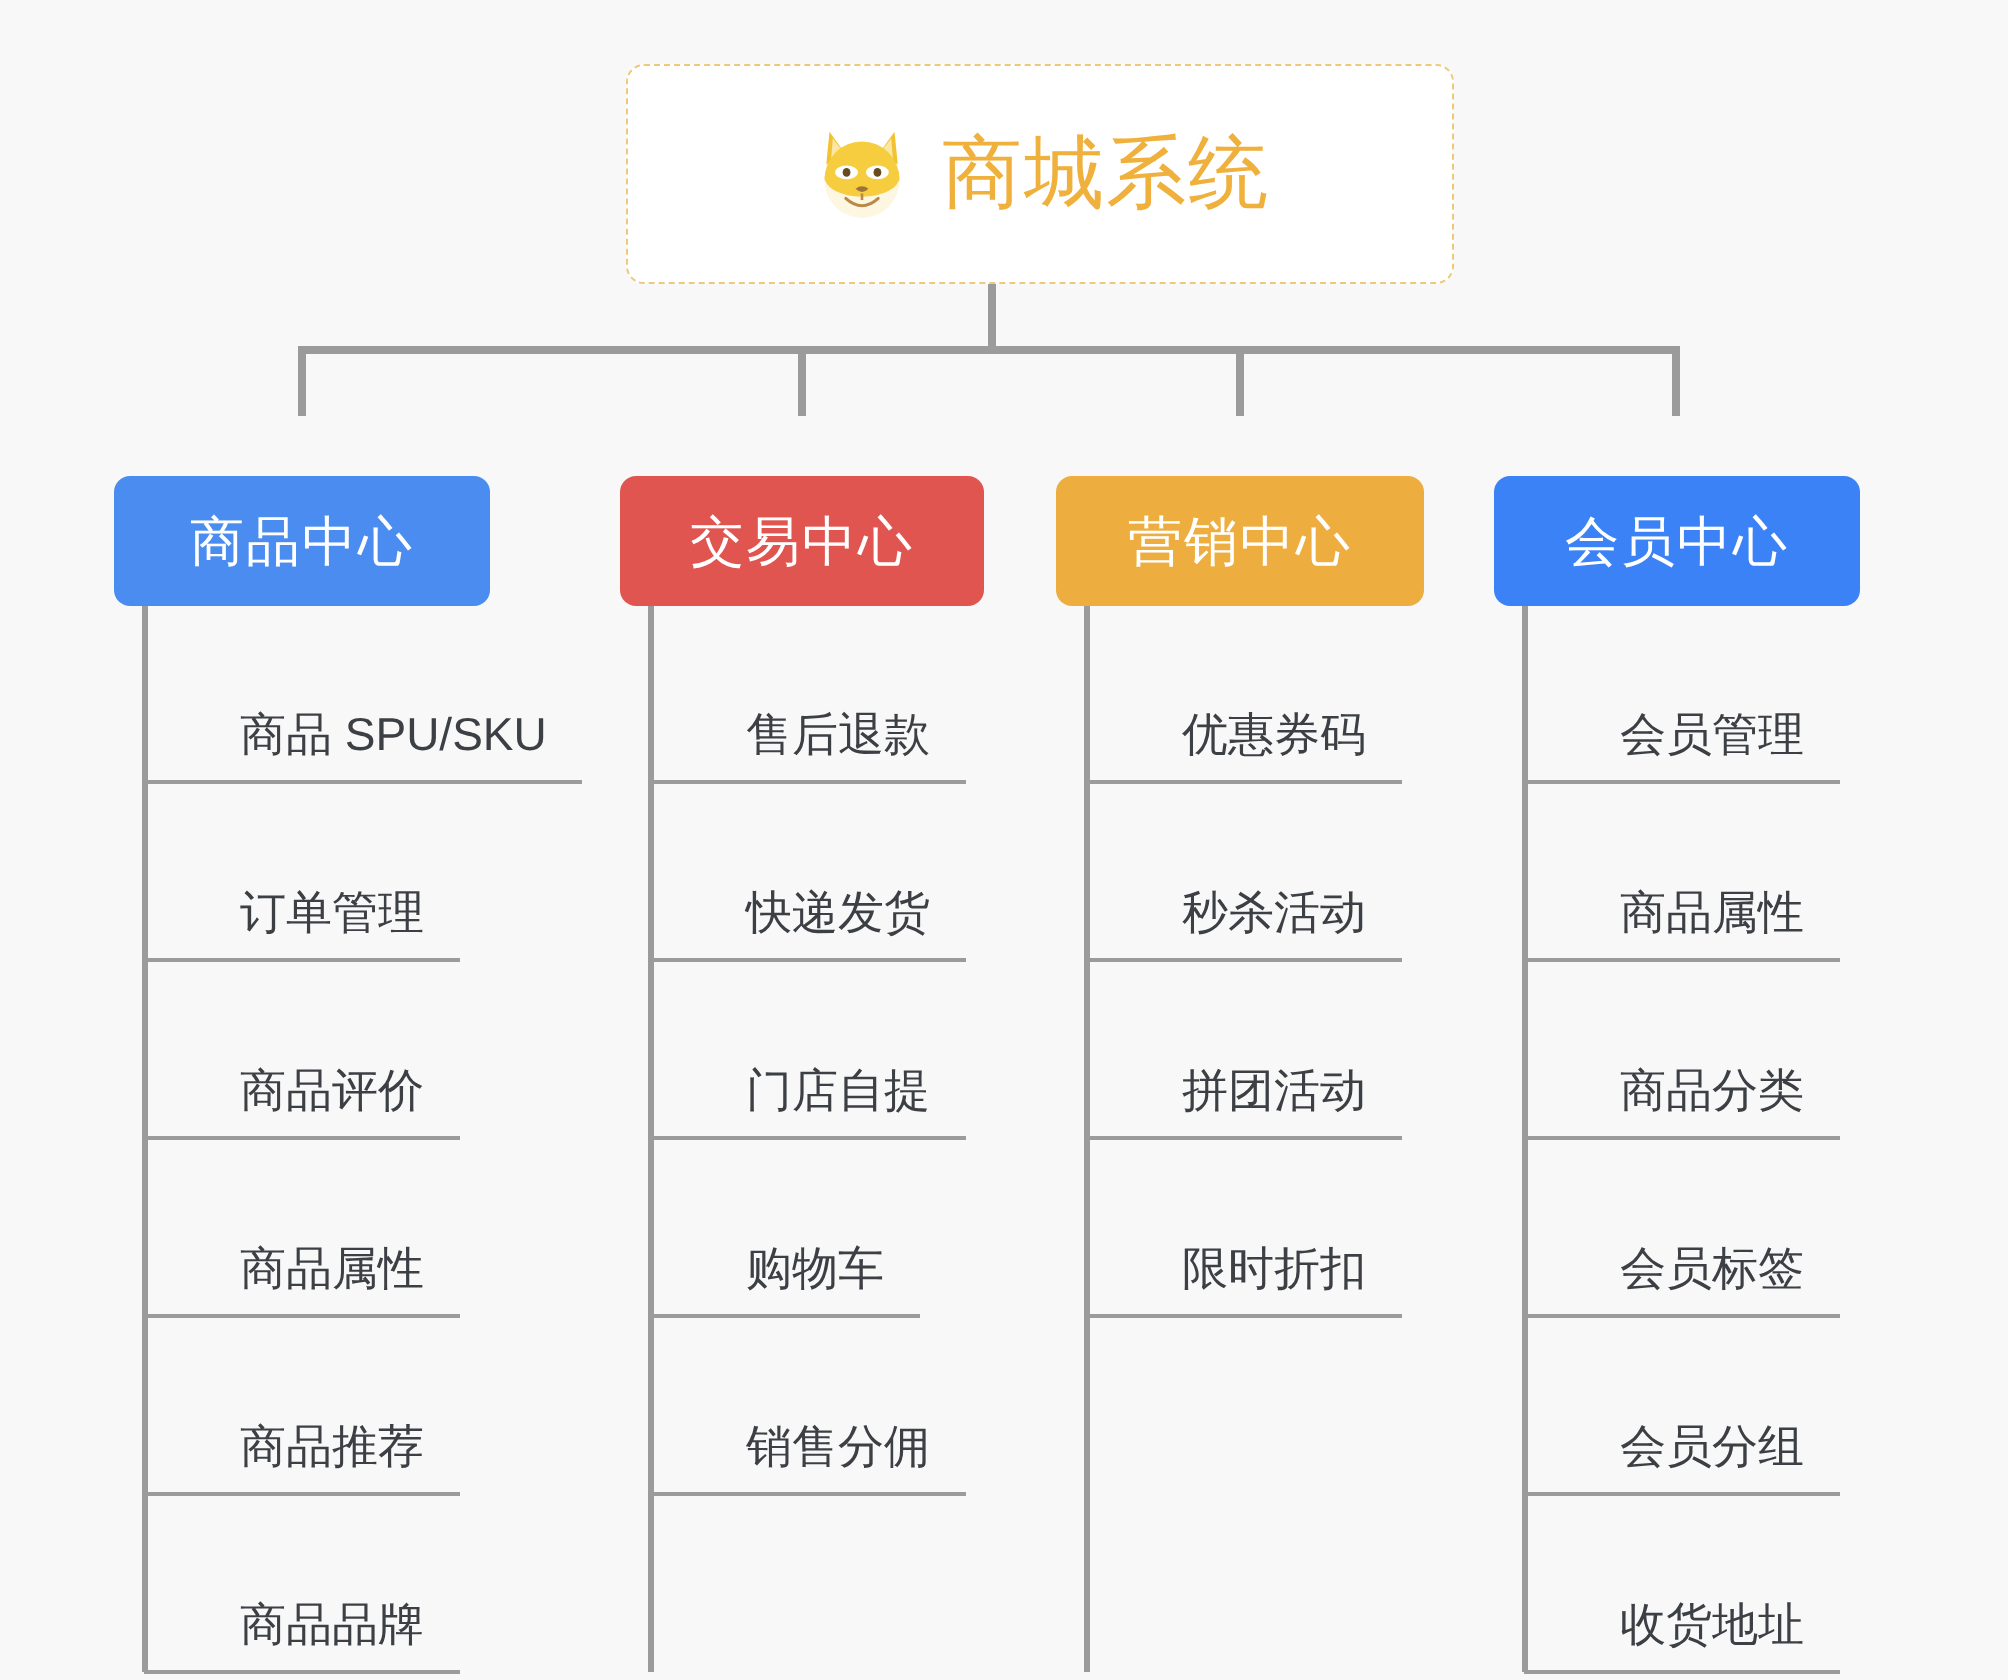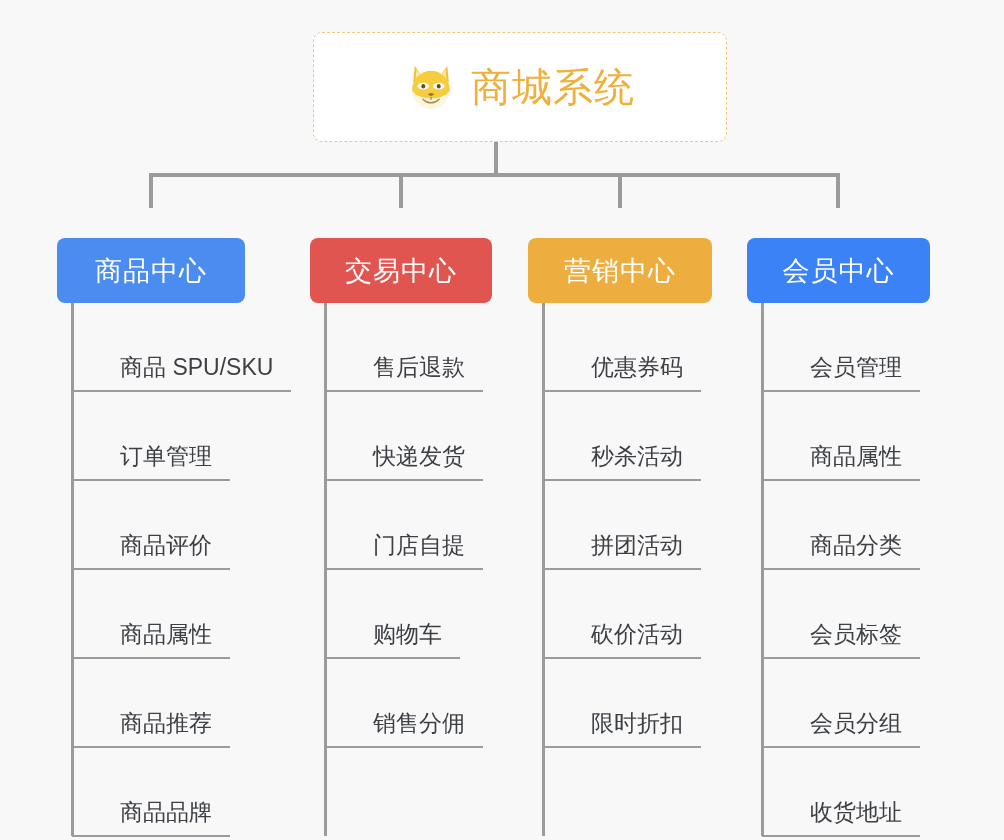--- a/index.html
+++ b/index.html
@@ -213,23 +213,20 @@
           <div class="leaf-item">
             <span class="leaf-label">优惠券码</span>
           </div>
           <div class="leaf-item">
             <span class="leaf-label">秒杀活动</span>
           </div>
           <div class="leaf-item">
             <span class="leaf-label">拼团活动</span>
           </div>
           <div class="leaf-item">
-            <span class="leaf-label">砍价活动</span>
-          </div>
-          <div class="leaf-item">
             <span class="leaf-label">限时折扣</span>
           </div>
         </div>
       </div>
       <div class="column" style="left: 747px; width: 183px;">
         <div class="cat-box" style="background: #3b82f6; text-align: right;">
           <span>会员中心</span>
         </div>
         <div class="leaf-list">
           <div class="leaf-spine" style="background: rgb(155, 155, 155); height: 533px;"></div>

